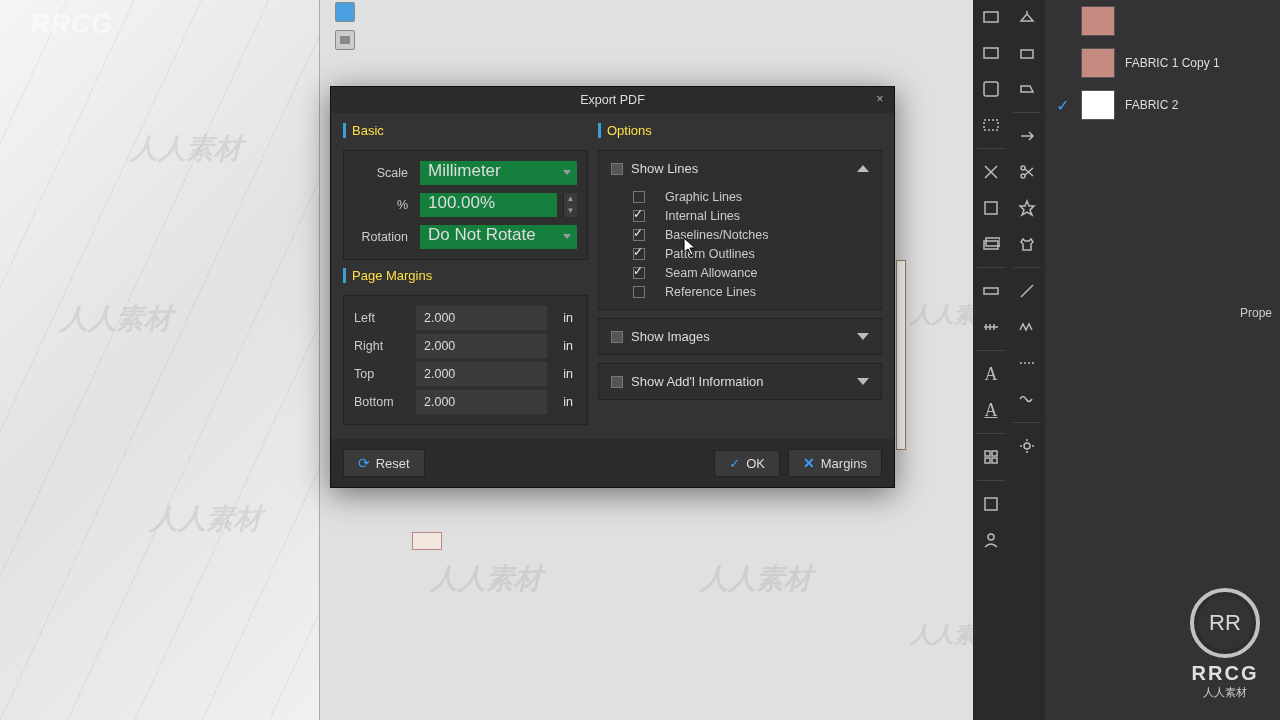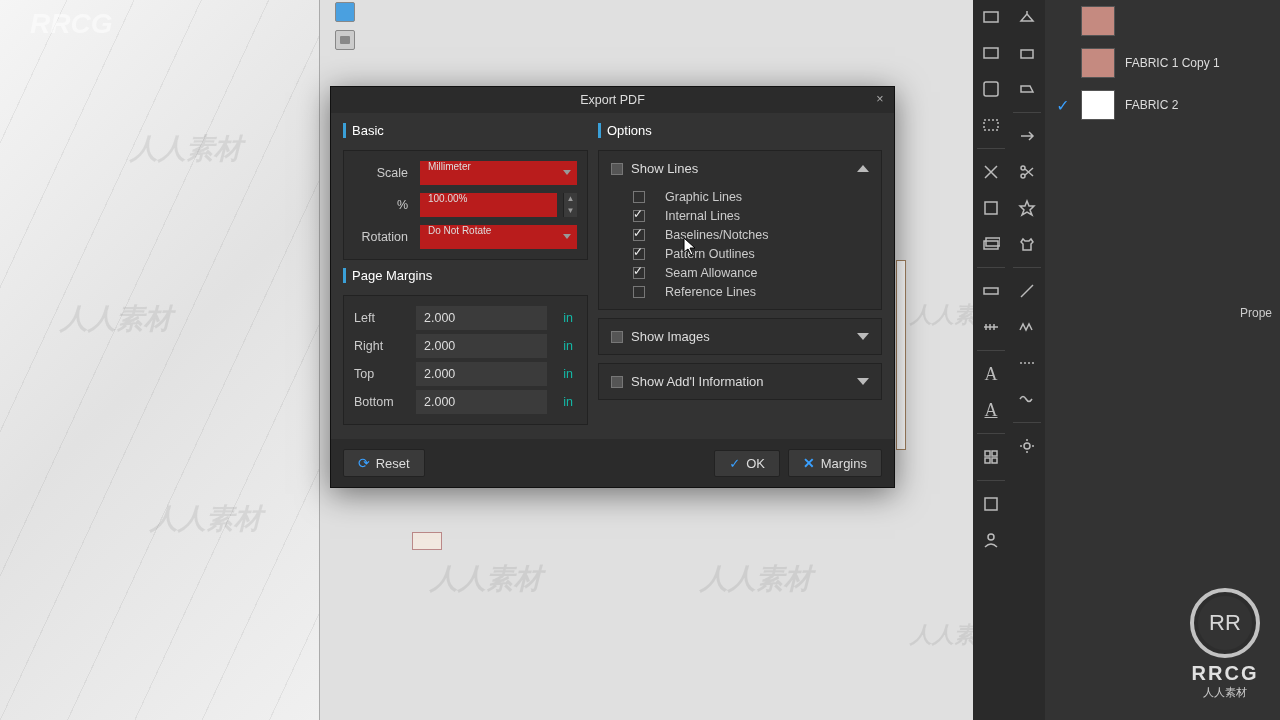--- a/index.html
+++ b/index.html
@@ -58,36 +58,36 @@
   .dialog {
     position:absolute; left:330px; top:86px; width:565px; background:#333; color:#ccc;
     border:1px solid #111; box-shadow:0 6px 30px rgba(0,0,0,0.5); font-size:13px;
   }
   .dlg-title { background:#2b2b2b; height:26px; display:flex; align-items:center; justify-content:center; position:relative; color:#ddd; font-size:12.5px; }
   .dlg-close { position:absolute; right:6px; top:4px; width:16px; height:16px; color:#aaa; cursor:pointer; text-align:center; line-height:16px; }
   .dlg-body { display:flex; gap:10px; padding:10px 12px 14px; }
   .col-left { width:245px; display:flex; flex-direction:column; gap:8px; }
   .col-right { flex:1; display:flex; flex-direction:column; gap:8px; }
 
-  .section-h { border-left:3px solid #3aa0d8; padding-left:6px; color:#ffffff; font-size:13px; margin-bottom:4px; }
+  .section-h { border-left:3px solid #3aa0d8; padding-left:6px; color:#fde047; font-size:13px; margin-bottom:4px; }
   .panel { background:#2f2f2f; border:1px solid #222; padding:10px 10px; display:flex; flex-direction:column; gap:8px; }
 
   .form-row { display:flex; align-items:center; gap:6px; }
   .form-row .lbl { width:60px; text-align:right; color:#ccc; font-size:12.5px; padding-right:6px;}
   .select, .num-input {
-    flex:1; background:#b91c1c; color:#ddd; border:none; height:24px; padding:0 8px; font-size:10px; position:relative;
+    flex:1; background:#15803d; color:#ddd; border:none; height:24px; padding:0 8px; font-size:17px; position:relative;
   }
   .select .caret { position:absolute; right:6px; top:9px; width:0;height:0; border-left:4px solid transparent; border-right:4px solid transparent; border-top:5px solid #999; }
   .spin { width:14px; display:flex; flex-direction:column; }
   .spin .s { height:12px; background:#3b3b3b; color:#999; font-size:8px; text-align:center; line-height:12px; border-left:1px solid #222;}
 
   .margin-row { display:flex; align-items:center; }
   .margin-row .mlbl { width:62px; color:#ccc; font-size:12.5px; }
   .margin-row .mval { flex:1; background:#3b3b3b; height:24px; color:#ddd; padding:0 8px; display:flex; align-items:center; font-size:12.5px; }
-  .margin-row .munit { width:30px; text-align:right; color:#14b8a6; font-size:12.5px; padding-right:4px;}
+  .margin-row .munit { width:30px; text-align:right; color:#e5e5e5; font-size:12.5px; padding-right:4px;}
 
   
   .opt-group { background:#2f2f2f; border:1px solid #222; }
   .opt-header { display:flex; align-items:center; gap:8px; padding:10px 12px; cursor:pointer; }
   .opt-header .hcb { width:12px; height:12px; background:#555; border:1px solid #777; }
   .opt-header .htxt { flex:1; color:#ddd; }
   .chev { width:0;height:0; }
   .chev.up { border-left:6px solid transparent; border-right:6px solid transparent; border-bottom:7px solid #bbb; }
   .chev.down { border-left:6px solid transparent; border-right:6px solid transparent; border-top:7px solid #bbb; }
   .opt-list { padding:4px 12px 10px 34px; display:flex; flex-direction:column; gap:5px; }

